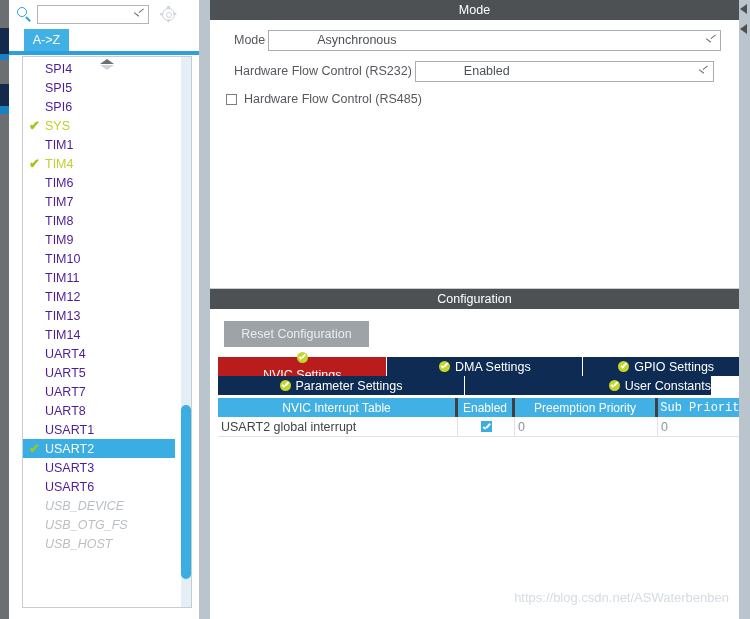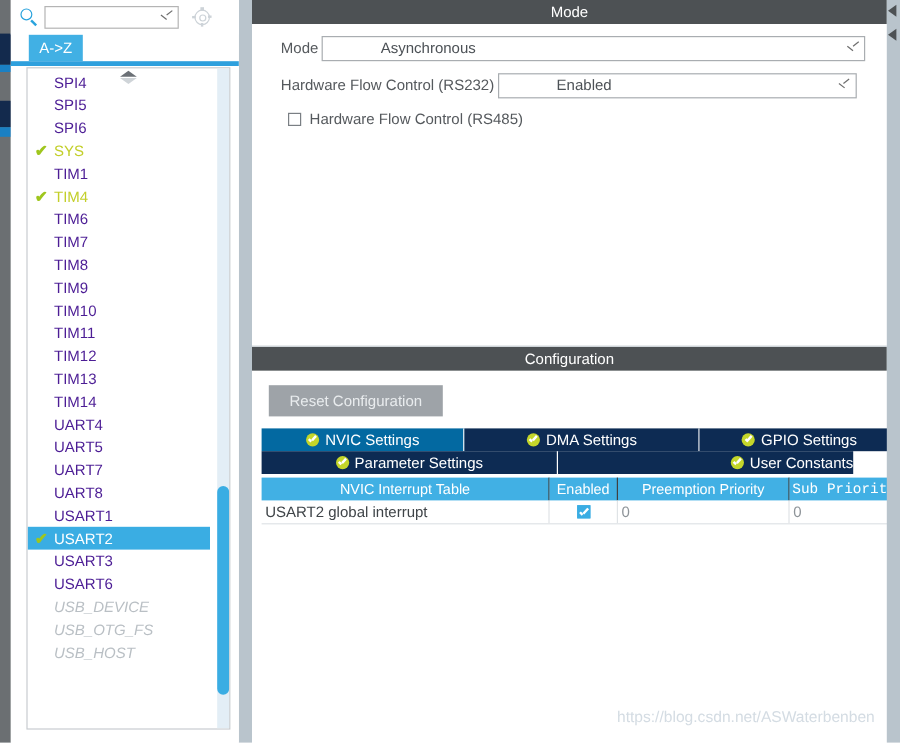--- a/index.html
+++ b/index.html
@@ -76,41 +76,41 @@
   .panel-title{height:28px;display:flex;align-items:center;justify-content:center;
                font-size:13px;color:#555b60;background:#fff;}
   .bar{height:20px;background:#4d5154;color:#fff;display:flex;align-items:center;justify-content:center;font-size:12.5px;}
 
   .mode-body{background:#fff;height:268px;position:relative;border-bottom:1px solid #c5ccd2;}
   .frow{display:flex;align-items:center;height:22px;margin-top:9px;padding-left:24px;}
   .frow .flabel{font-size:12.5px;color:#55595d;white-space:nowrap;}
   .combo{height:21px;border:1px solid #a9adb1;background:#fff;display:flex;align-items:center;
          justify-content:space-between;padding:0 5px 0 4px;box-sizing:border-box;font-size:12.5px;color:#4c5156;}
   .combo .ctext{white-space:nowrap;margin-left:44px;}
-  .cbrow{display:flex;align-items:center;padding-left:30px;margin-top:10px;gap:7px;}
+  .cbrow{display:flex;align-items:center;padding-left:16px;margin-top:10px;gap:7px;}
   .cbox{width:11px;height:11px;border:1px solid #7a7f84;background:#fff;box-sizing:border-box;flex:0 0 auto;}
   .cbrow .cblabel{font-size:12.5px;color:#55595d;}
 
   .cfg-body{background:#fff;flex:1 1 auto;position:relative;}
   .resetbtn{position:absolute;left:14px;top:12px;width:145px;height:26px;background:#9ea3a8;color:#e9ecee;
             display:flex;align-items:center;justify-content:center;font-size:12.5px;border:none;}
 
   .tabrow{position:absolute;left:8px;width:531px;display:flex;}
   .ctab{height:19px;display:flex;align-items:center;justify-content:center;gap:5px;
         background:#0d2b53;color:#ffffff;font-size:12.5px;border-right:1px solid #ffffff;box-sizing:border-box;}
   .ctab:last-child{border-right:none;}
-  .ctab.active{background:#0369a1;}
+  .ctab.active{background:#b91c1c;flex-direction:column;}
   .okdot{width:11px;height:11px;border-radius:50%;background:#c4d62a;position:relative;flex:0 0 auto;}
   .okdot:before{content:"";position:absolute;left:2.4px;top:5px;width:3px;height:1.6px;background:#fff;transform:rotate(45deg);}
   .okdot:after{content:"";position:absolute;left:4px;top:3.2px;width:5.4px;height:1.6px;background:#fff;transform:rotate(-48deg);}
 
   .table{position:absolute;left:8px;top:455px;width:531px;}
   .thead{display:flex;height:19px;}
   .th{background:#41b0e4;color:#fff;font-size:12px;display:flex;align-items:center;justify-content:center;
-      border-right:1px solid #404040;box-sizing:border-box;}
+      border-right:3px solid #404040;box-sizing:border-box;}
   .th:last-child{border-right:none;font-family:Liberation Mono, monospace;}
   .trow{display:flex;height:19px;border-bottom:1px solid #dfe3e6;}
   .td{font-size:12.5px;color:#3f4448;display:flex;align-items:center;border-right:1px solid #dfe3e6;box-sizing:border-box;padding-left:3px;}
   .td.center{justify-content:center;padding-left:0;}
   .td.muted{color:#8d9398;}
   .td:last-child{border-right:none;}
   .cbox.checked{background:#3aade3;border-color:#3aade3;position:relative;}
   .cbox.checked:before{content:"";position:absolute;left:1.6px;top:5px;width:3px;height:1.7px;background:#fff;transform:rotate(45deg);}
   .cbox.checked:after{content:"";position:absolute;left:3.2px;top:2.8px;width:6px;height:1.7px;background:#fff;transform:rotate(-48deg);}
 

